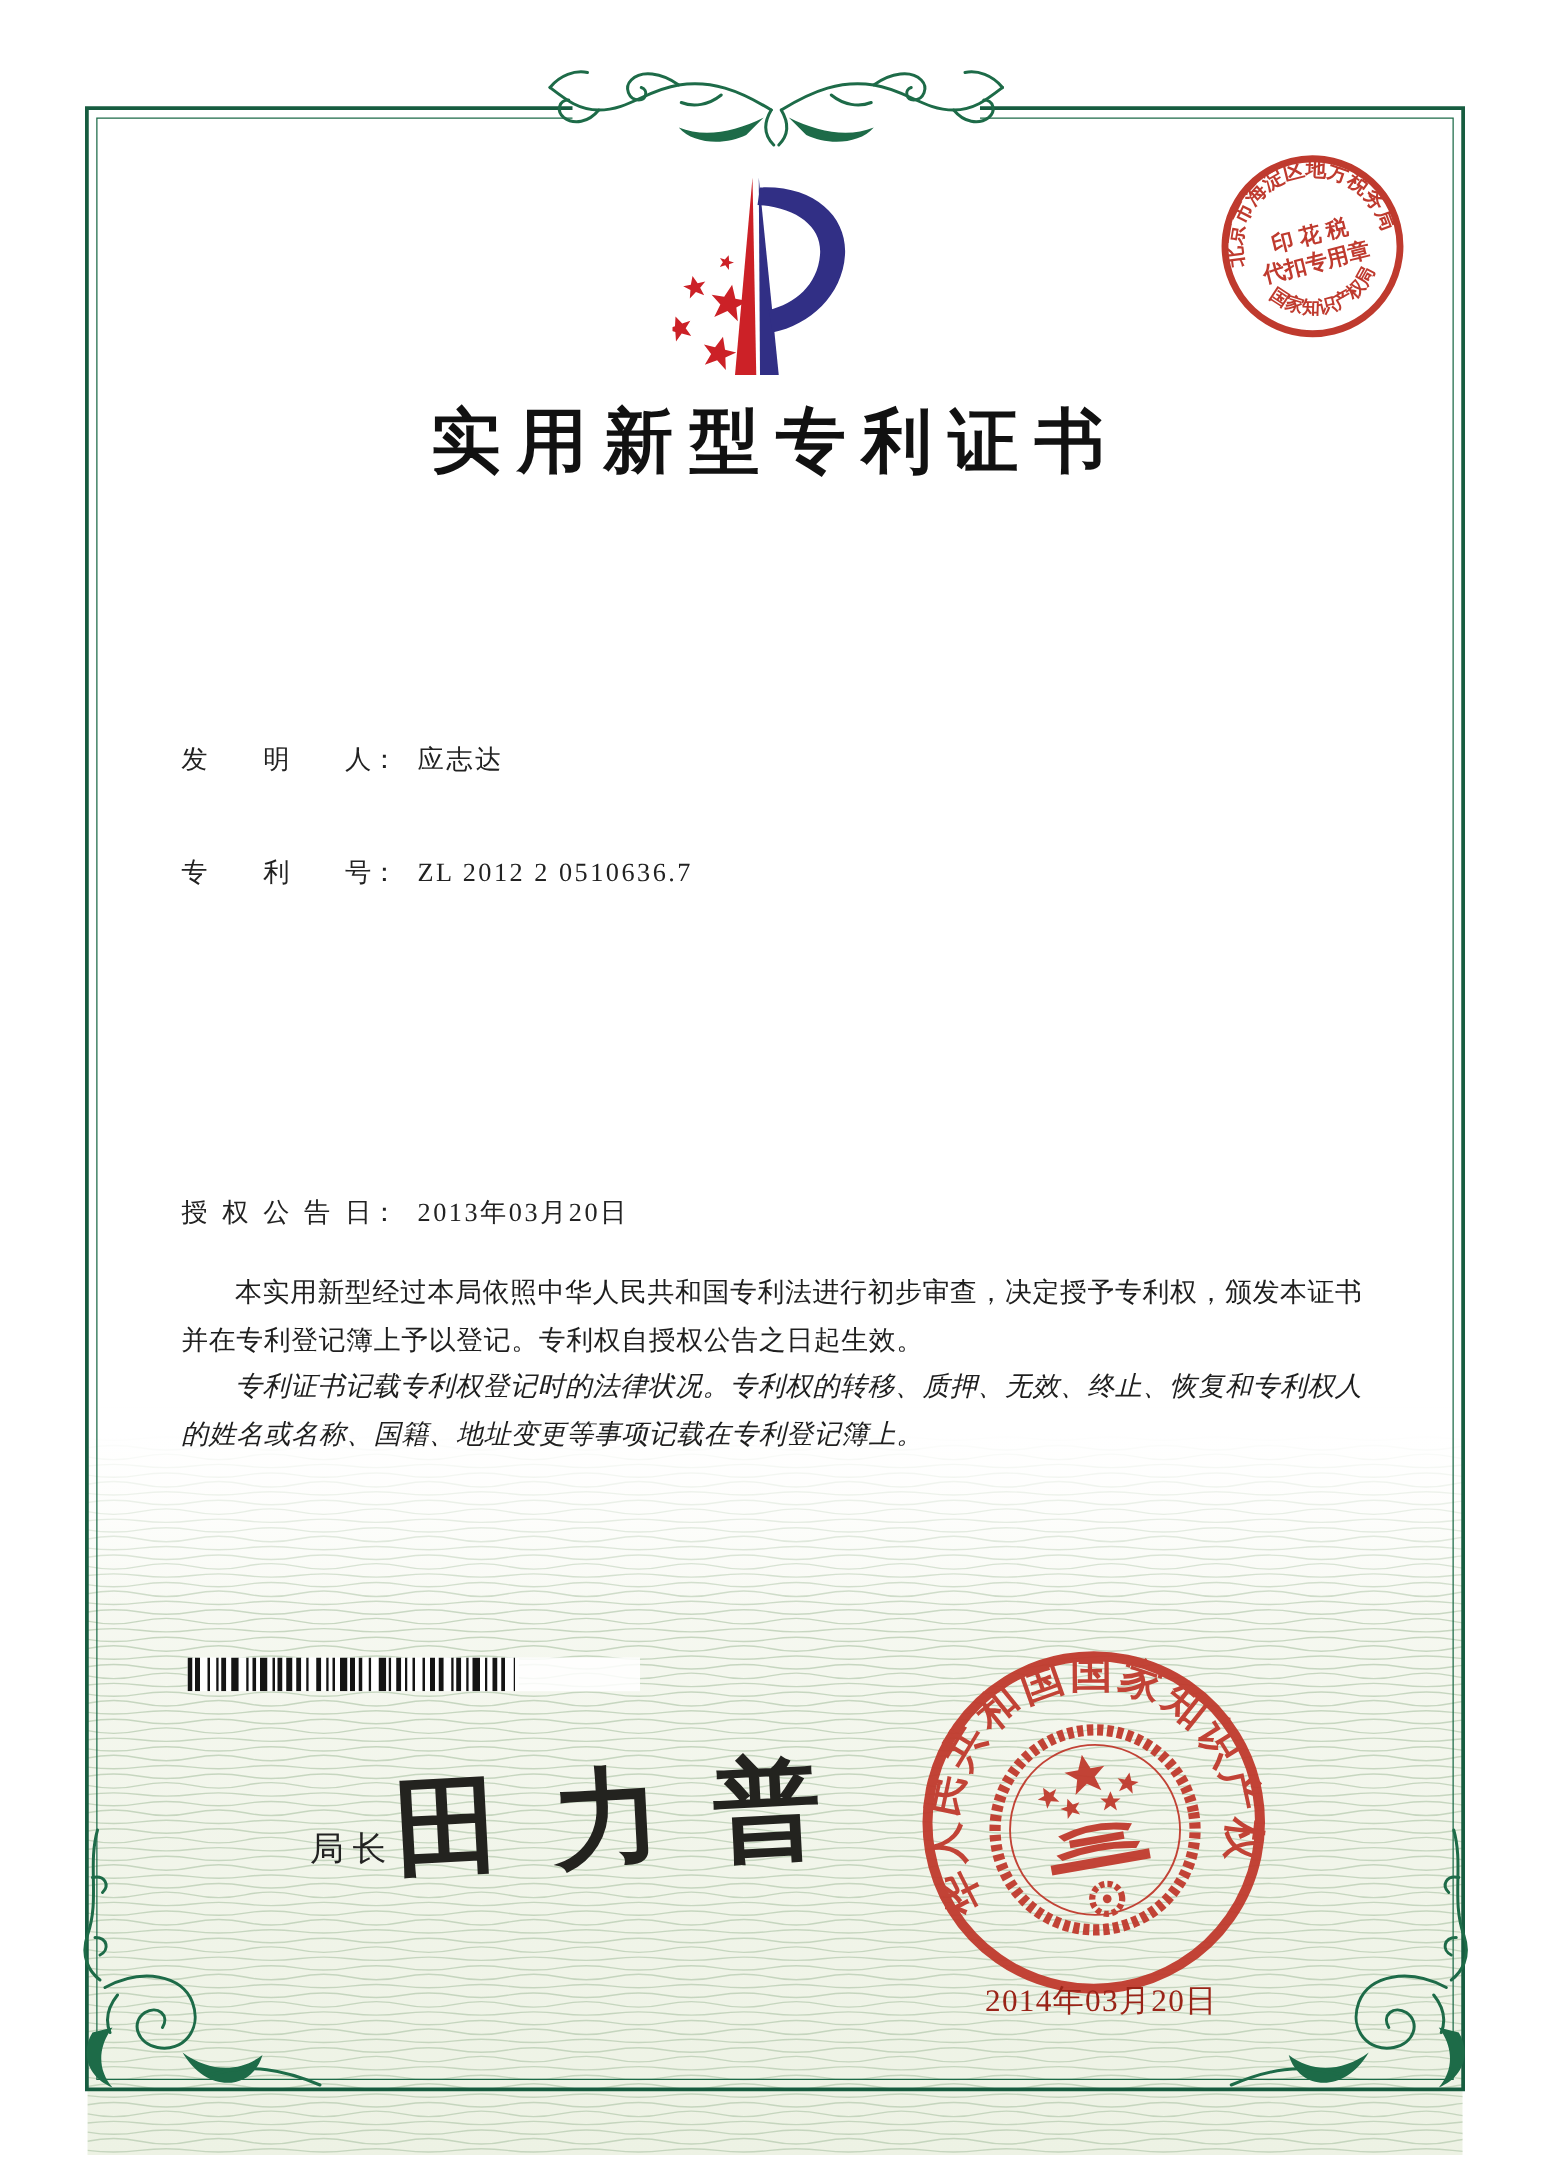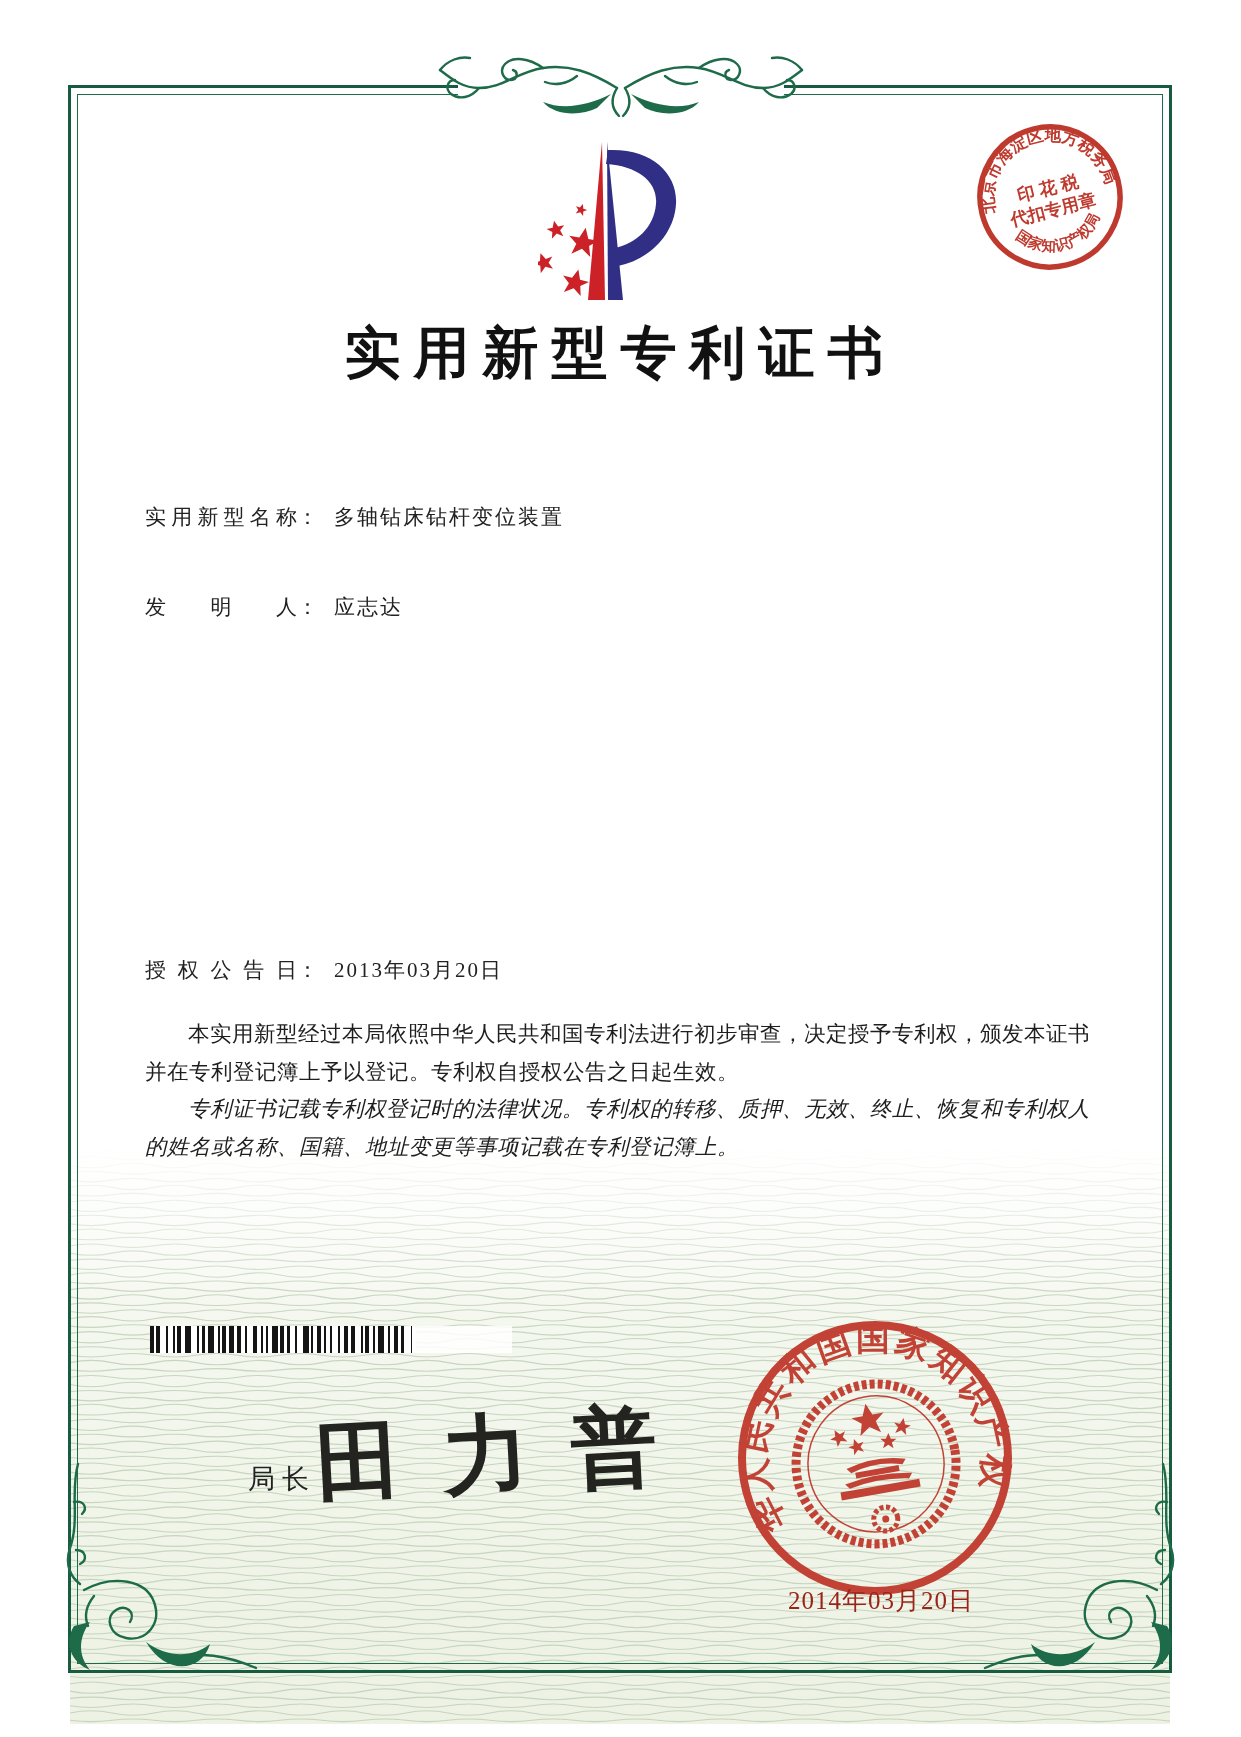--- a/index.html
+++ b/index.html
@@ -224,25 +224,25 @@
       <text font-size="16.5"><textPath href="#taxArcTop" startOffset="50%" text-anchor="middle">北京市海淀区地方税务局</textPath></text>
       <path id="taxArcBot" d="M -46,27 A 53,53 0 0 0 46,27" fill="none"></path>
       <text font-size="14.5"><textPath href="#taxArcBot" startOffset="50%" text-anchor="middle">国家知识产权局</textPath></text>
       <text y="-3" text-anchor="middle" font-size="17.5">印 花 税</text>
       <text y="19" text-anchor="middle" font-size="17.5">代扣专用章</text>
     </g>
   </svg>
 
   <div class="main-title">实用新型专利证书</div>
 
-  <div class="field-row" style="top:503px">
-    <span class="flabel">实用新型名称</span><span class="fcolon">：</span><span class="fvalue">多轴钻床钻杆变位装置</span>
-  </div>
   <div class="field-row" style="top:593px">
     <span class="flabel">发明人</span><span class="fcolon">：</span><span class="fvalue">应志达</span>
+  </div>
+  <div class="field-row" style="top:684px">
+    <span class="flabel">专利号</span><span class="fcolon">：</span><span class="fvalue">ZL 2012 2 0510636.7</span>
   </div>
   <div class="field-row" style="top:956px">
     <span class="flabel">授权公告日</span><span class="fcolon">：</span><span class="fvalue">2013年03月20日</span>
   </div>
 
   <div class="paras">
     <p>本实用新型经过本局依照中华人民共和国专利法进行初步审查，决定授予专利权，颁发本证书并在专利登记簿上予以登记。专利权自授权公告之日起生效。</p>
     <p class="para-kai">专利证书记载专利权登记时的法律状况。专利权的转移、质押、无效、终止、恢复和专利权人的姓名或名称、国籍、地址变更等事项记载在专利登记簿上。</p>
   </div>
 

